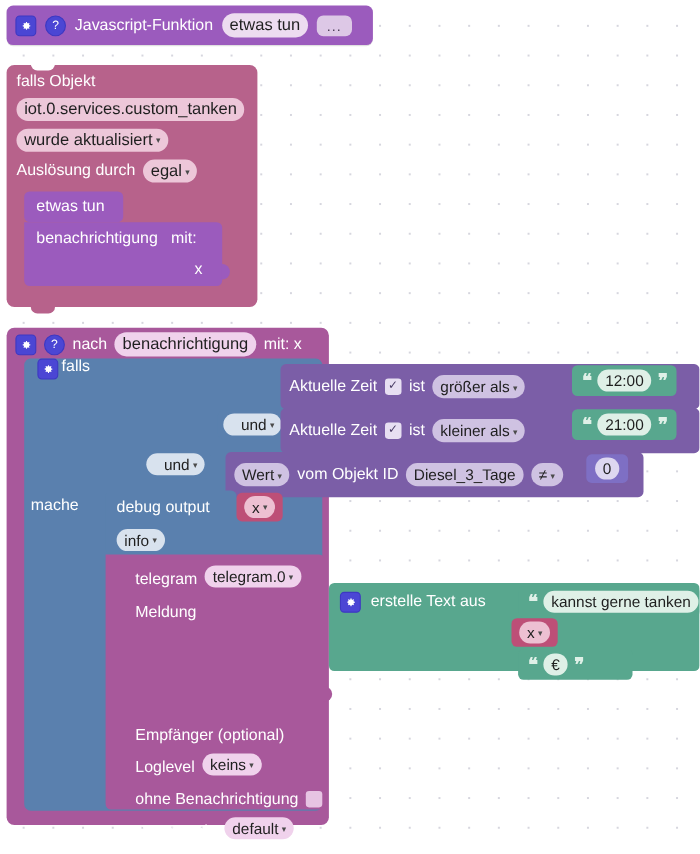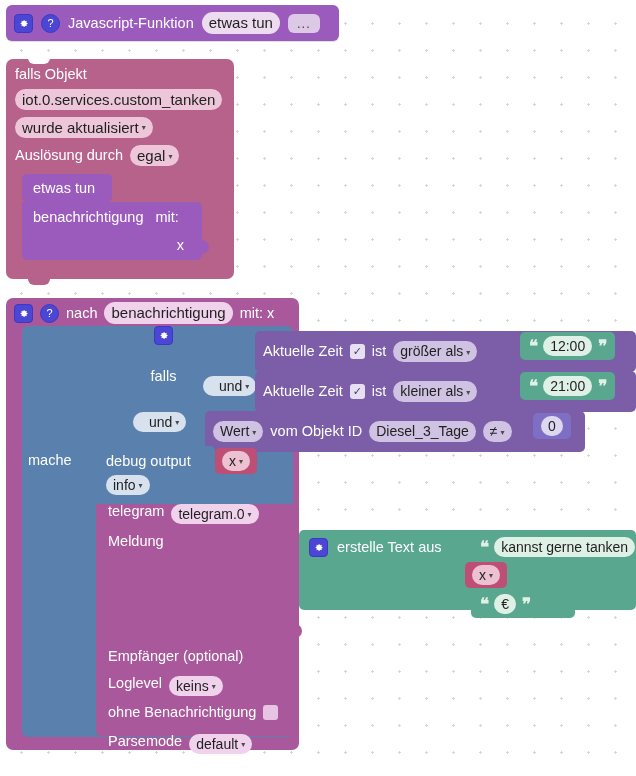--- a/index.html
+++ b/index.html
@@ -69,21 +69,21 @@
   #b2stack{left:22px;top:174px;width:90px;height:28px;background:#9b5bbd;border-radius:5px;}
   #b2notify{left:22px;top:202px;width:180px;height:58px;background:#9b5bbd;border-radius:0 5px 5px 5px;}
 
   
   #outer3{left:6px;top:298px;width:293px;height:452px;background:#a8589b;border-radius:7px;}
   #outer3 .hdr{display:flex;align-items:center;gap:7px;padding:0 8px;height:30px;}
   #outer3 .fld{background:#f0d2ec;}
 
   
   #ifblk{left:22px;top:326px;width:271px;height:411px;background:#5a80ae;border-radius:6px;}
-  #ifblk .ifhdr{display:flex;align-items:center;gap:24px;padding:0 0 0 12px;height:30px;flex-direction:column;}
+  #ifblk .ifhdr{display:flex;align-items:flex-start;gap:3px;padding:0 0 0 12px;height:30px;}
   .machelbl{position:absolute;left:28px;top:452px;color:#fff;font-size:14.5px;}
 
   
   .cond{background:#7b5ea7;border-radius:5px;display:flex;align-items:center;gap:7px;padding:0 8px;height:41px;}
   .cond .fld{background:#cfc2e2;}
   #cond1{left:255px;top:331px;width:381px;}
   #cond2{left:255px;top:371px;width:381px;}
   #cond3{left:205px;top:411px;width:380px;}
   #cond3 .fld{background:#cfc2e2;}
 
@@ -99,32 +99,32 @@
   #str1{left:520px;top:332px;}
   #str2{left:520px;top:372px;}
 
   
   #numblk{left:533px;top:413px;background:#7e6fc4;border-radius:5px;height:26px;display:flex;align-items:center;padding:0 8px;position:absolute;}
   #numblk .fld{background:#ddd7f0;}
 
   
   #dbg{left:96px;top:446px;width:119px;height:58px;background:#5a80ae;border-radius:5px;}
   #dbg .r1{display:flex;align-items:center;height:29px;padding-left:10px;color:#ffffff;font-size:14.5px;}
-  #dbg .r2{display:flex;align-items:flex-start;height:26px;padding-left:10px;}
+  #dbg .r2{display:flex;align-items:flex-end;height:26px;padding-left:10px;}
   #dbg .fld{background:#d8e2ee;}
 
   
   .varx{background:#bd4f77;border-radius:5px;height:26px;display:flex;align-items:center;padding:0 7px;position:absolute;}
   .varx .fld{background:#edc0d2;}
   #varx1{left:215px;top:448px;}
   #varx2{left:465px;top:562px;}
 
   
   #tg{left:96px;top:504px;width:199px;height:232px;background:#a8589b;border-radius:0 5px 5px 5px;}
-  #tg .ln{display:flex;align-items:flex-start;gap:7px;padding:0 0 0 12px;}
+  #tg .ln{display:flex;align-items:flex-end;gap:7px;padding:0 0 0 27px;}
   #tg .fld{background:#f0d2ec;}
   #tg .cbx.empty{background:#e7c4e3;}
 
   
   #mktext{left:299px;top:530px;width:337px;height:80px;background:#58a78e;border-radius:5px;}
   #mktext .hdr{display:flex;align-items:center;gap:9px;padding:0 0 0 10px;height:34px;color:#fff;font-size:14.5px;}
   #tsr1{left:471px;top:533px;width:165px;height:28px;background:#58a78e;border-radius:5px;display:flex;align-items:center;gap:6px;padding-left:9px;box-sizing:border-box;overflow:hidden;}
   #tsr1 .fld{background:#dff0e7;}
   #tsr3{left:471px;top:590px;width:86px;}
 

